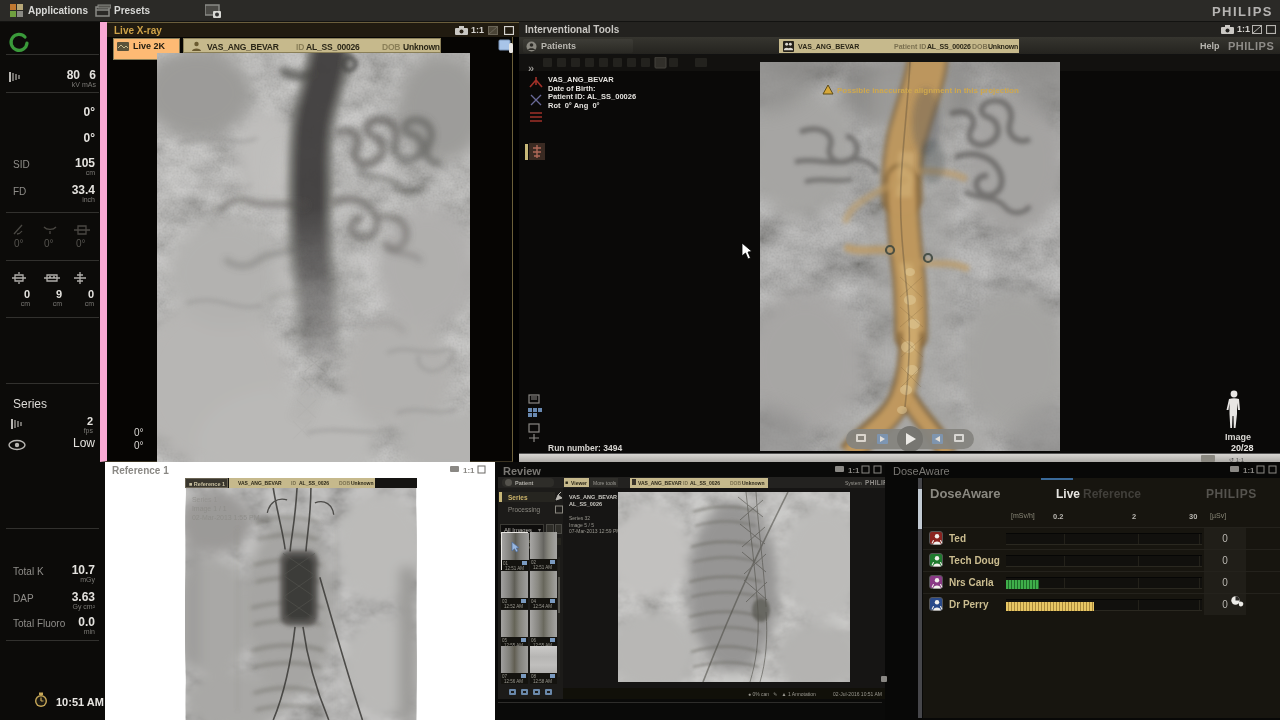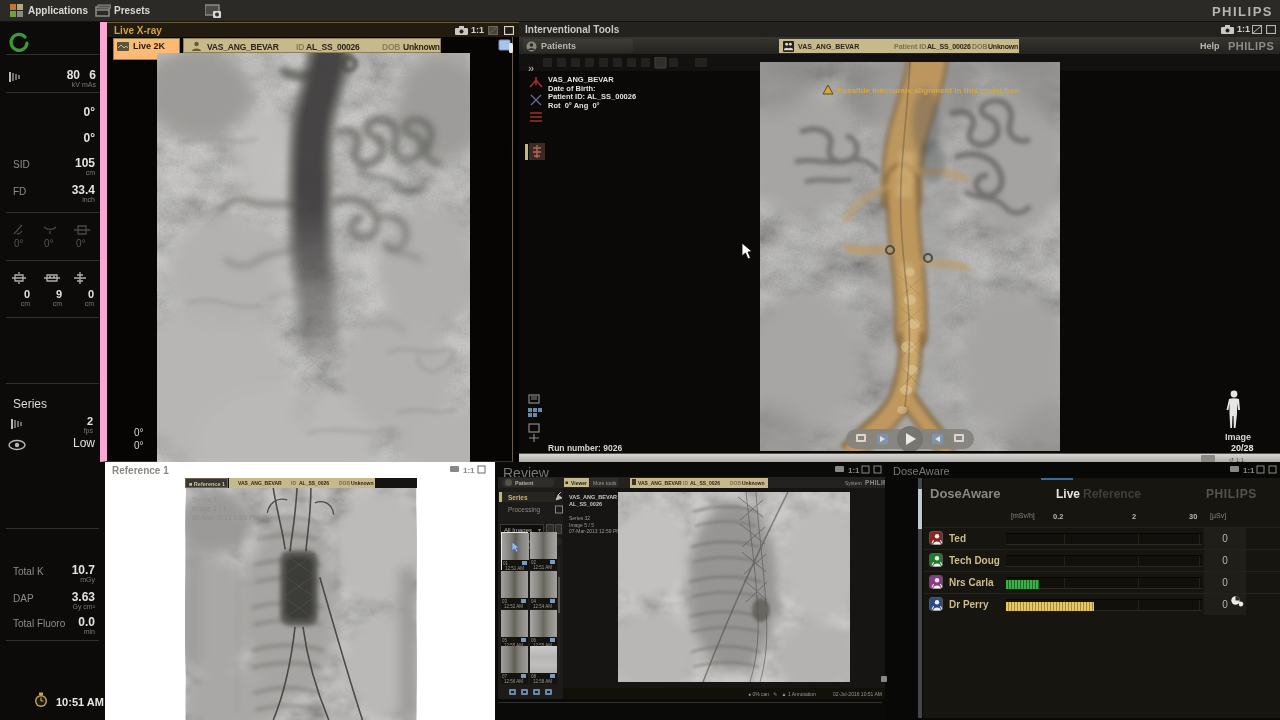--- a/index.html
+++ b/index.html
@@ -368,21 +368,21 @@
             <rect x="1" y="14" width="4" height="4"></rect>
             <rect x="6" y="14" width="4" height="4"></rect>
             <rect x="11" y="14" width="4" height="4"></rect>
             <rect x="1" y="19" width="4" height="4"></rect>
             <rect x="6" y="19" width="4" height="4"></rect>
           </g>
         <rect x="2" y="30" width="10" height="8"></rect>
           <path d="M2 44 L12 44 M7 40 L7 48" stroke="#8a8884"></path>
       </g>
     </svg>
-    <div style="position:absolute;left:29px;top:421px;color:#d8d6d2;font-size:8.5px;font-weight:bold">Run number: 9026</div>
+    <div style="position:absolute;left:29px;top:421px;color:#d8d6d2;font-size:8.5px;font-weight:bold">Run number: 3494</div>
 
     <svg style="position:absolute;left:241px;top:40px" width="300" height="389" viewBox="0 0 300 389">
       <defs>
         <filter id="itb2" x="-120%" y="-120%" width="340%" height="340%">
             <feGaussianBlur stdDeviation="2"></feGaussianBlur>
           </filter>
         <filter id="itb3" x="-120%" y="-120%" width="340%" height="340%">
             <feGaussianBlur stdDeviation="3"></feGaussianBlur>
           </filter>
         <filter id="itb8" x="-120%" y="-120%" width="340%" height="340%">
@@ -586,21 +586,21 @@
       </g>
       <g fill="none" stroke="#55544f" stroke-width="1" opacity="0.6">
         <path d="M98 66 L 130 88 M130 66 L 98 88 M98 88 L 130 110 M130 88 L 98 110 M98 110 L 130 132 M130 110 L 98 132"></path>
       </g>
       <text x="6" y="14" font-size="7" fill="#949390" font-family="Liberation Sans">Series 1</text>
       <text x="6" y="23" font-size="7" fill="#8f8e8a" font-family="Liberation Sans">Image 1 / 1</text>
       <text x="6" y="32" font-size="7" fill="#8f8e8a" font-family="Liberation Sans">02-Mar-2013 1:55 PM</text>
     </svg>
   </div>
   <div id="rev-panel" class="abs" style="left:495px;top:462px;width:390px;height:258px;background:#0a0a09;">
-    <div class="phead" style="left:8px;top:3px;font-size:14px;font-weight:normal;color:#7a7874">Review</div>
+    <div class="phead" style="left:8px;top:3px;font-size:11px;font-weight:bold;color:#7a7874">Review</div>
     <svg style="position:absolute;left:340px;top:3px" width="48" height="10" viewBox="0 0 48 10">
       <g fill="#8a8884">
           <rect x="0" y="1" width="9" height="6" rx="1"></rect>
           <text x="13" y="8" font-size="8" font-weight="bold" font-family="Liberation Sans">1:1</text>
         </g>
       <rect x="27" y="1" width="7" height="7" fill="none" stroke="#8a8884"></rect>
       <rect x="39" y="1" width="7" height="7" fill="none" stroke="#8a8884"></rect>
     </svg>
 
     <div style="position:absolute;left:3px;top:15px;width:387px;height:222px;background:#161514;">

